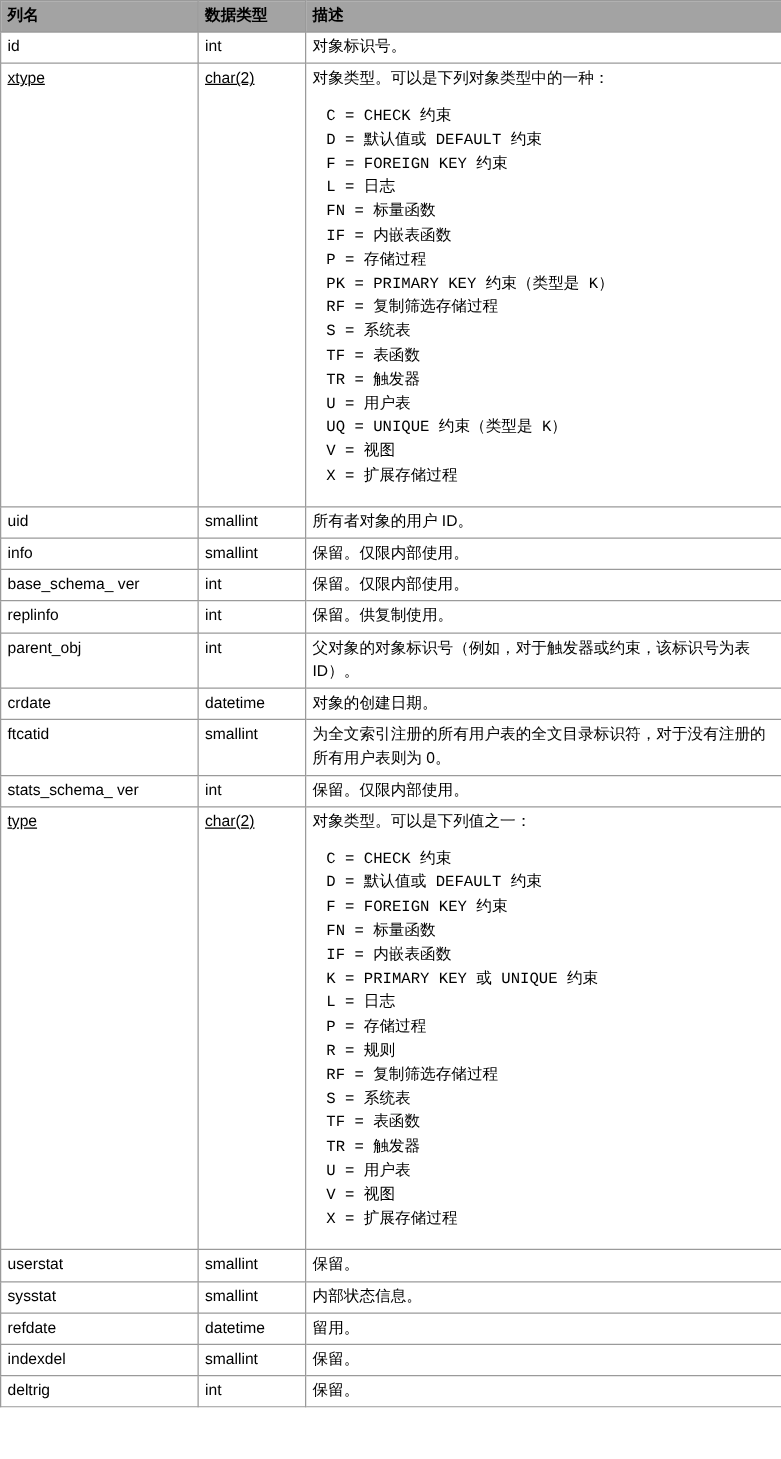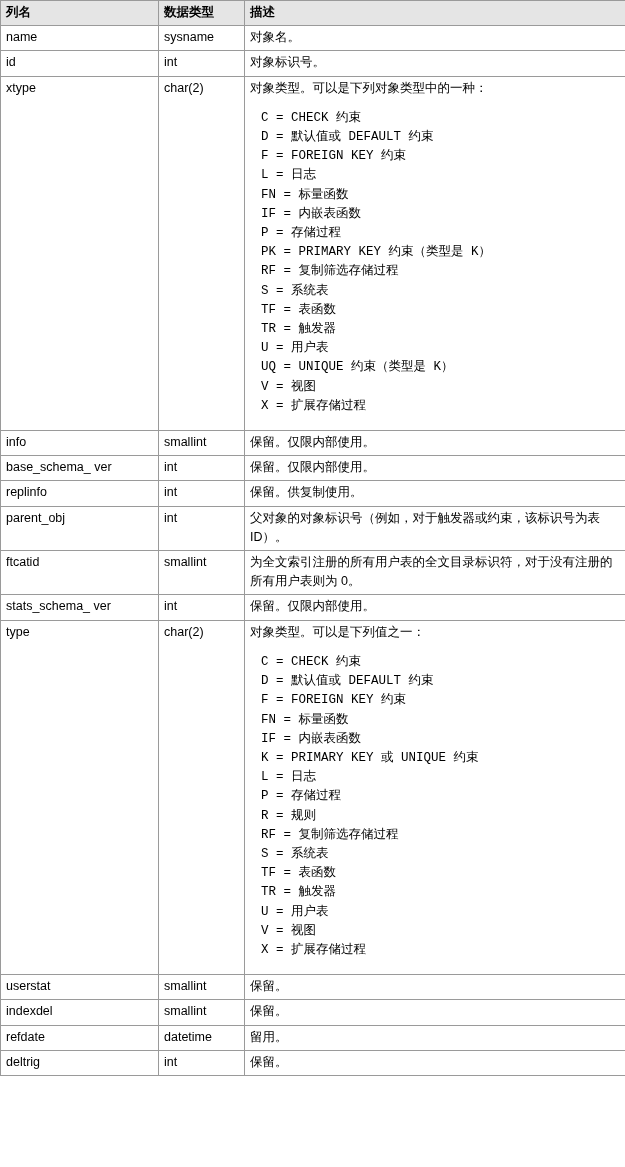--- a/index.html
+++ b/index.html
@@ -21,31 +21,32 @@
     border: 1px solid #9a9a9a;
     vertical-align: top;
     padding: 2px 4px 3px 5px;
     font-size: 12.5px;
     line-height: 19.2px;
     text-align: left;
     font-weight: normal;
   }
   table.spec-table thead th {
     font-weight: bold;
-    background: #e5e5e5;
+    background: #a3a3a3;
   }
   col.c-name { width: 158px; }
   col.c-type { width: 86px; }
   col.c-desc { width: 381px; }
 
   td.cell-name, td.cell-type {
     white-space: nowrap;
   }
   td.mid-name, td.mid-type {
     vertical-align: middle;
+    text-decoration: underline;
   }
   .desc-list {
     margin: 11px;
     padding: 0;
     list-style: none;
     font-family: Liberation Mono, monospace;
   }
   .desc-list li {
     margin: 0;
     padding: 0;
@@ -69,27 +70,20 @@
     <col class="c-desc">
   </colgroup>
   <thead>
     <tr>
       <th>列名</th>
       <th>数据类型</th>
       <th>描述</th>
     </tr>
   </thead>
   <tbody id="table-body">
-      <tr>
-        <td class="cell-name">name</td>
-        <td class="cell-type">sysname</td>
-        <td class="cell-desc">
-          <div class="desc-lead wrap">对象名。</div>
-        </td>
-      </tr>
       <tr>
         <td class="cell-name">id</td>
         <td class="cell-type">int</td>
         <td class="cell-desc">
           <div class="desc-lead wrap">对象标识号。</div>
         </td>
       </tr>
       <tr>
         <td class="cell-name mid-name">xtype</td>
         <td class="cell-type mid-type">char(2)</td>
@@ -109,20 +103,27 @@
             <li>TF = 表函数</li>
             <li>TR = 触发器</li>
             <li>U = 用户表</li>
             <li>UQ = UNIQUE 约束（类型是 K）</li>
             <li>V = 视图</li>
             <li>X = 扩展存储过程</li>
           </ul>
         </td>
       </tr>
       <tr>
+        <td class="cell-name">uid</td>
+        <td class="cell-type">smallint</td>
+        <td class="cell-desc">
+          <div class="desc-lead wrap">所有者对象的用户 ID。</div>
+        </td>
+      </tr>
+      <tr>
         <td class="cell-name">info</td>
         <td class="cell-type">smallint</td>
         <td class="cell-desc">
           <div class="desc-lead wrap">保留。仅限内部使用。</div>
         </td>
       </tr>
       <tr>
         <td class="cell-name">base_schema_ ver</td>
         <td class="cell-type">int</td>
         <td class="cell-desc">
@@ -134,20 +135,27 @@
         <td class="cell-type">int</td>
         <td class="cell-desc">
           <div class="desc-lead wrap">保留。供复制使用。</div>
         </td>
       </tr>
       <tr>
         <td class="cell-name">parent_obj</td>
         <td class="cell-type">int</td>
         <td class="cell-desc">
           <div class="desc-lead wrap">父对象的对象标识号（例如，对于触发器或约束，该标识号为表 ID）。</div>
+        </td>
+      </tr>
+      <tr>
+        <td class="cell-name">crdate</td>
+        <td class="cell-type">datetime</td>
+        <td class="cell-desc">
+          <div class="desc-lead wrap">对象的创建日期。</div>
         </td>
       </tr>
       <tr>
         <td class="cell-name">ftcatid</td>
         <td class="cell-type">smallint</td>
         <td class="cell-desc">
           <div class="desc-lead wrap">为全文索引注册的所有用户表的全文目录标识符，对于没有注册的所有用户表则为 0。</div>
         </td>
       </tr>
       <tr>
@@ -183,31 +191,38 @@
         </td>
       </tr>
       <tr>
         <td class="cell-name">userstat</td>
         <td class="cell-type">smallint</td>
         <td class="cell-desc">
           <div class="desc-lead wrap">保留。</div>
         </td>
       </tr>
       <tr>
-        <td class="cell-name">indexdel</td>
-        <td class="cell-type">smallint</td>
-        <td class="cell-desc">
-          <div class="desc-lead wrap">保留。</div>
+        <td class="cell-name">sysstat</td>
+        <td class="cell-type">smallint</td>
+        <td class="cell-desc">
+          <div class="desc-lead wrap">内部状态信息。</div>
         </td>
       </tr>
       <tr>
         <td class="cell-name">refdate</td>
         <td class="cell-type">datetime</td>
         <td class="cell-desc">
           <div class="desc-lead wrap">留用。</div>
+        </td>
+      </tr>
+      <tr>
+        <td class="cell-name">indexdel</td>
+        <td class="cell-type">smallint</td>
+        <td class="cell-desc">
+          <div class="desc-lead wrap">保留。</div>
         </td>
       </tr>
       <tr>
         <td class="cell-name">deltrig</td>
         <td class="cell-type">int</td>
         <td class="cell-desc">
           <div class="desc-lead wrap">保留。</div>
         </td>
       </tr>
     </tbody>

